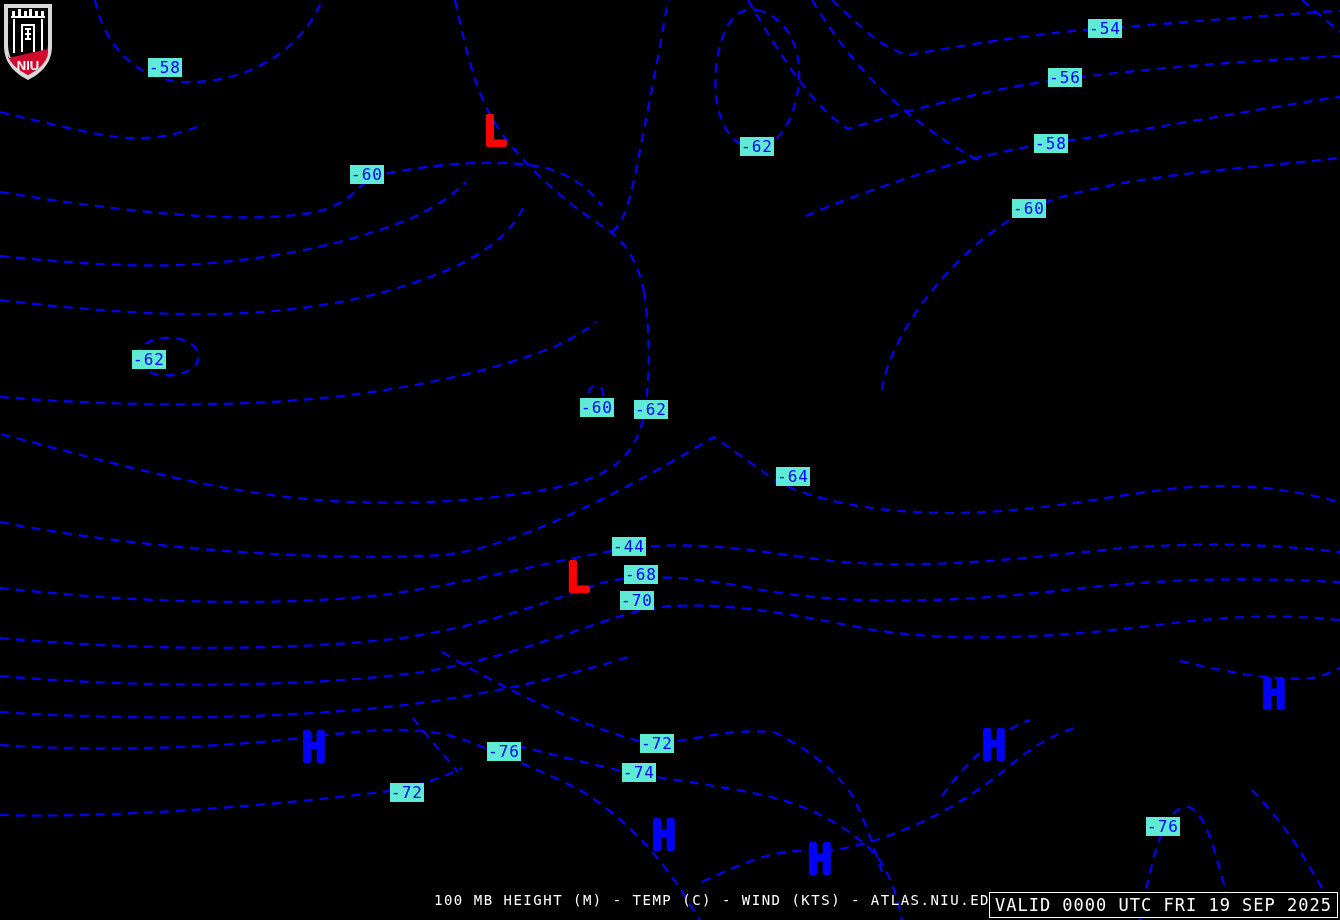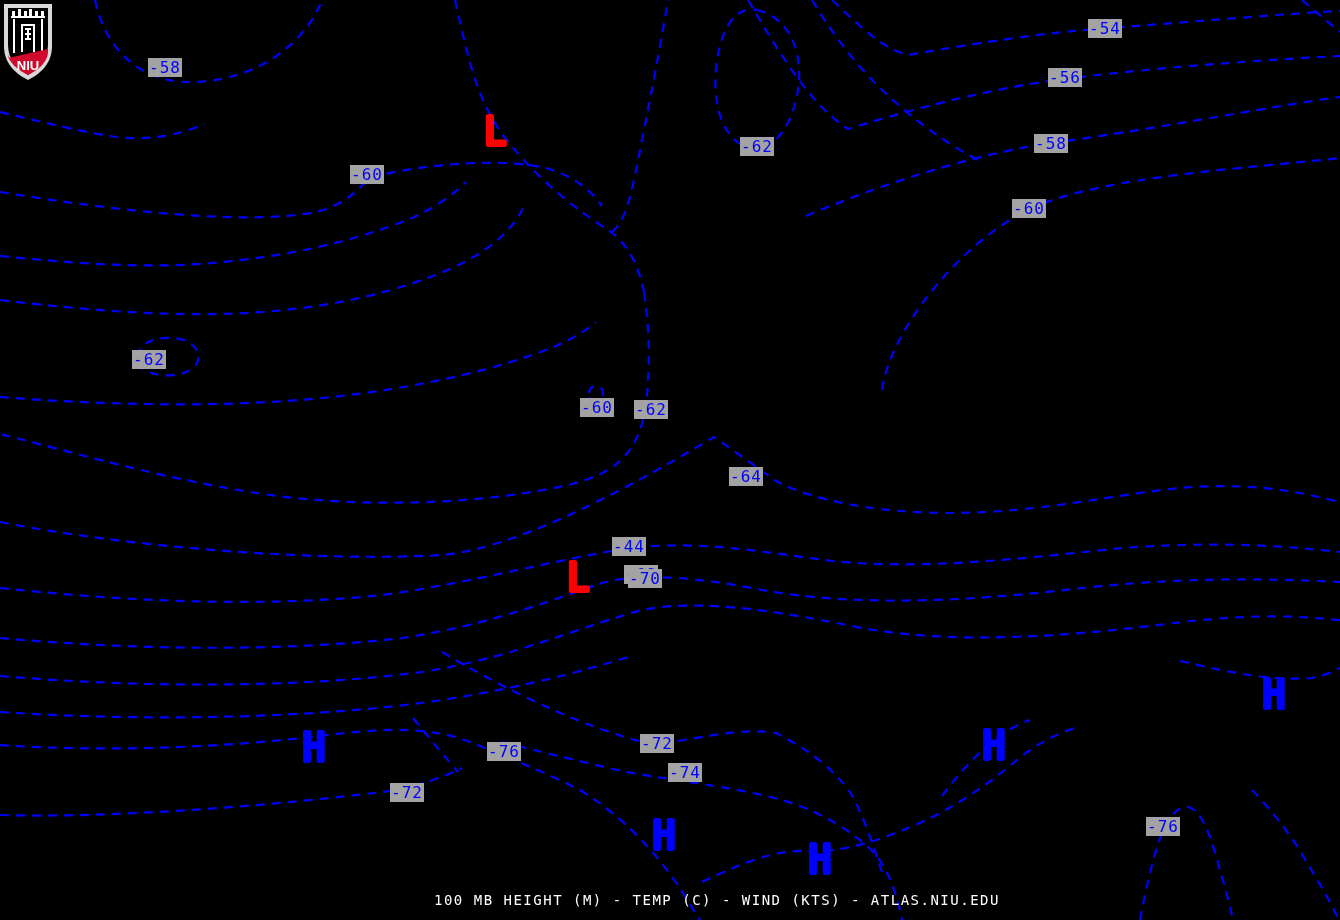--- a/index.html
+++ b/index.html
@@ -1,21 +1,21 @@
 <!DOCTYPE html>
 <html style="--bg: #000000; --contour: #0000ff; --low: #ff0000; --high: #0000ff;"><head>
 <meta charset="utf-8">
 <style>
   html,body{margin:0;padding:0;background:#000;}
   .stage{position:relative;width:1340px;height:920px;background:var(--bg,#000);overflow:hidden;
          font-family:"DejaVu Sans Mono","Liberation Mono",monospace;}
   #contours{position:absolute;left:0;top:0;width:1340px;height:920px;}
   .contour{fill:none;stroke:var(--contour,#0000ff);stroke-width:2.2;stroke-dasharray:9 7;stroke-linecap:butt;}
   #labels-layer{position:absolute;left:0;top:0;width:100%;height:100%;}
-  .clabel{position:absolute;background:#a3a3a3;color:var(--contour,#0000ff);
+  .clabel{position:absolute;background:#5eead4;color:var(--contour,#0000ff);
           font:16px "DejaVu Sans Mono",monospace;letter-spacing:1px;padding:0 1px;white-space:nowrap;}
   .marker{position:absolute;transform:translate(-50%,-54%);font-weight:bold;font-size:42px;line-height:1;
           font-family:"DejaVu Sans Mono",monospace;
           text-shadow:1px 0 currentColor,-1px 0 currentColor,0 1px currentColor,0 -1px currentColor;}
   .low{color:var(--low,#ff0000);}
   .high{color:var(--high,#0000ff);}
   .caption{position:absolute;left:434px;top:892px;color:#fff;font-size:14px;letter-spacing:1.5px;white-space:nowrap;}
   .valid-box{position:absolute;right:2px;bottom:2px;border:1px solid #fff;color:#fff;
              font-size:17px;letter-spacing:1px;padding:2px 5px;white-space:nowrap;background:#000;}
   .logo{position:absolute;left:2px;top:2px;width:52px;height:80px;}
@@ -65,27 +65,27 @@
       <span class="clabel" style="left: 148px; top: 58px;">-58</span>
       <span class="clabel" style="left: 350px; top: 165px;">-60</span>
       <span class="clabel" style="left: 740px; top: 137px;">-62</span>
       <span class="clabel" style="left: 1088px; top: 19px;">-54</span>
       <span class="clabel" style="left: 1048px; top: 68px;">-56</span>
       <span class="clabel" style="left: 1034px; top: 134px;">-58</span>
       <span class="clabel" style="left: 1012px; top: 199px;">-60</span>
       <span class="clabel" style="left: 132px; top: 350px;">-62</span>
       <span class="clabel" style="left: 580px; top: 398px;">-60</span>
       <span class="clabel" style="left: 634px; top: 400px;">-62</span>
-      <span class="clabel" style="left: 729px; top: 467px; text-align: center;">-64</span>
+      <span class="clabel" style="left: 776px; top: 467px; text-align: center;">-64</span>
       <span class="clabel" style="left: 612px; top: 537px;">-44</span>
       <span class="clabel" style="left: 614px; top: 565px; margin-left: 10px;">-68</span>
-      <span class="clabel" style="left: 620px; top: 569px; margin-left: 8px;">-70</span>
+      <span class="clabel" style="left: 620px; top: 591px;">-70</span>
       <span class="clabel" style="left: 487px; top: 742px;">-76</span>
       <span class="clabel" style="left: 640px; top: 734px;">-72</span>
-      <span class="clabel" style="left: 622px; top: 763px; margin-left: 46px;">-74</span>
+      <span class="clabel" style="left: 622px; top: 763px;">-74</span>
       <span class="clabel" style="left: 390px; top: 783px;">-72</span>
       <span class="clabel" style="left: 1146px; top: 817px;">-76</span>
       <span class="marker low" style="left: 495px; top: 134px;">L</span>
       <span class="marker low" style="left: 578px; top: 580px;">L</span>
       <span class="marker high" style="left: 314px; top: 750px;">H</span>
       <span class="marker high" style="left: 664px; top: 838px;">H</span>
       <span class="marker high" style="left: 820px; top: 862px;">H</span>
       <span class="marker high" style="left: 994px; top: 748px;">H</span>
       <span class="marker high" style="left: 1274px; top: 697px;">H</span>
     </div>
@@ -110,14 +110,15 @@
       <rect x="23" y="31" width="6" height="2"></rect>
       <rect x="23" y="36" width="6" height="2"></rect>
       <rect x="25" y="26" width="2" height="12"></rect>
     </g>
     <path d="M 6,56 L 46,47 L 46,50 C 46,60 36,68 26,73 C 16,68 6,60 6,52 Z" fill="#cf0a2c"></path>
     <text x="26" y="68" text-anchor="middle" fill="#fff" font-family="Liberation Sans, sans-serif" font-size="13" font-weight="bold">NIU</text>
   </svg>
 
   <div class="caption">100 MB HEIGHT (M) - TEMP (C) - WIND (KTS) - ATLAS.NIU.EDU</div>
 
+  <div class="valid-box">VALID 0000 UTC FRI 19 SEP 2025</div>
 
 </div>
 
 </body></html>

